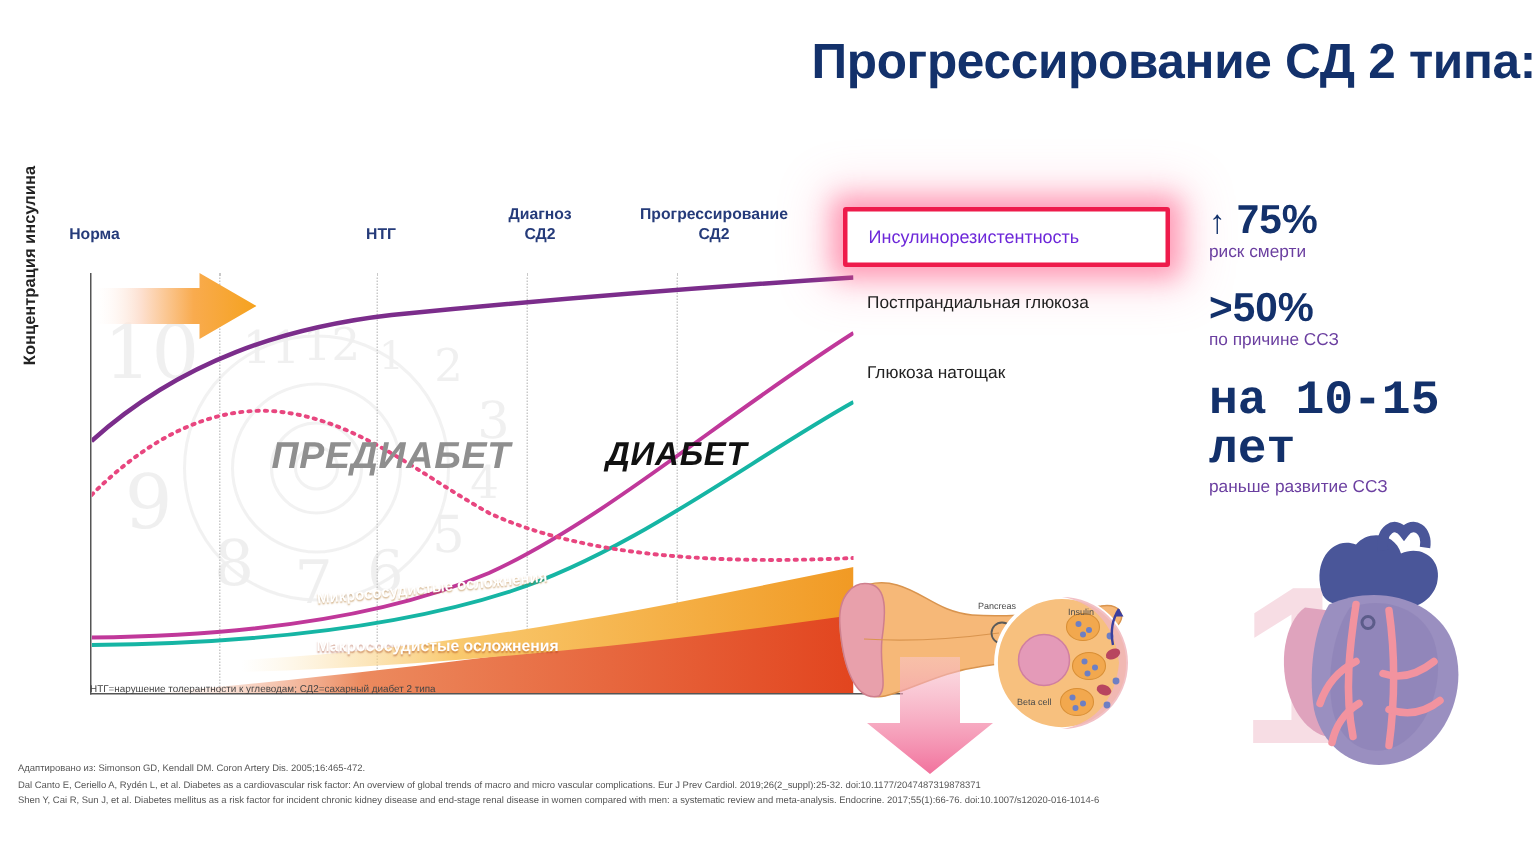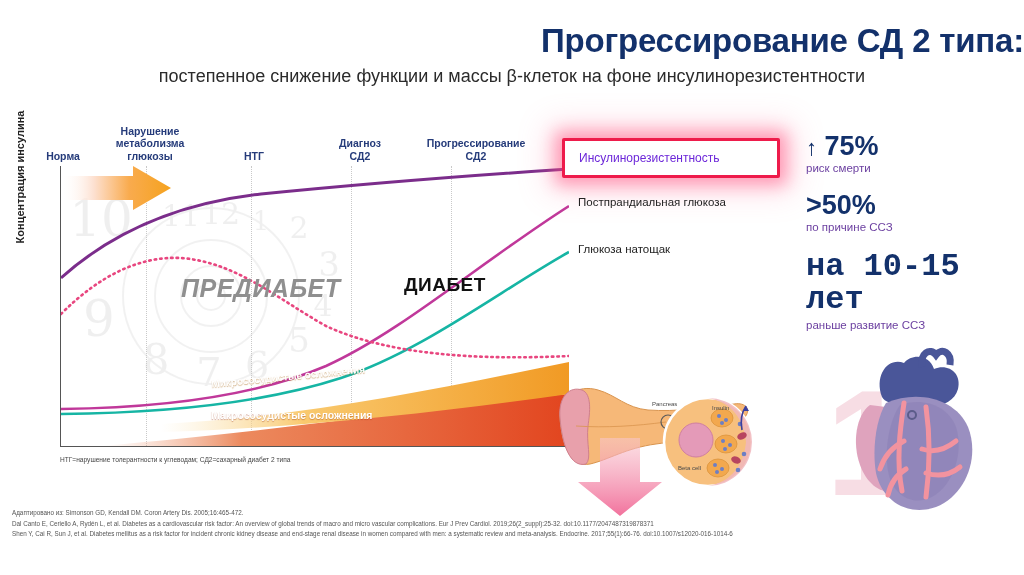--- a/index.html
+++ b/index.html
@@ -24,21 +24,21 @@
   
   .chart-wrap{position:absolute;left:28px;top:112px;width:540px;height:350px;}
 
   .stage-labels{position:absolute;left:0;top:0;width:540px;height:52px;}
   .stage{
     position:absolute;text-align:center;font-size:10.5px;font-weight:bold;
     color:#253b7a;line-height:12.5px;bottom:2px;
   }
 
   .plot{
-    position:absolute;left:32px;top:54px;width:508px;height:280px;
+    position:absolute;left:32px;top:70px;width:508px;height:280px;
     border-left:1.5px solid #555;border-bottom:1.5px solid #555;
     background:#fff;overflow:hidden;padding-left:33px;
   }
   .ylabel{
     position:absolute;left:-14px;top:150px;width:170px;
     transform:rotate(-90deg);transform-origin:left top;
     font-size:11px;font-weight:bold;color:#222;text-align:center;
   }
   .plot svg{position:absolute;left:0;top:0;}
   .vgrid{position:absolute;top:0;bottom:0;width:0;border-left:1px dotted #c9c9c9;}
@@ -46,22 +46,22 @@
   .watermark{
     position:absolute;left:90px;top:20px;width:300px;height:250px;
     opacity:.13;pointer-events:none;
   }
 
   .prediabet{
     position:absolute;left:120px;top:108px;font-size:25px;font-style:italic;
     font-weight:bold;color:#8f8f8f;letter-spacing:.5px;
   }
   .diabet{
-    position:absolute;left:343px;top:108px;font-size:19px;
-    font-weight:bold;color:#111;letter-spacing:.5px;
+    position:absolute;left:343px;top:108px;font-size:22px;
+    font-weight:bold;color:#111;letter-spacing:.5px;font-style:italic;
   }
   .arrow-grad{position:absolute;left:248px;top:98px;width:110px;height:44px;}
 
   .band-note{
     position:absolute;left:32px;top:344px;width:400px;font-size:6.6px;color:#444;
   }
 
   
   .micro-txt{
     position:absolute;left:150px;top:205px;font-size:10px;color:#fff;
@@ -101,30 +101,26 @@
   .pancreas{position:absolute;left:556px;top:378px;width:200px;height:112px;}
   .pink-arrow{position:absolute;left:578px;top:438px;width:90px;height:78px;}
   .heart{position:absolute;left:826px;top:345px;width:182px;height:172px;}
 </style>
 </head>
 <body>
 
 <div class="slide">
 
   <div class="title">Прогрессирование СД 2 типа:</div>
-  <div class="subtitle">постепенное снижение функции и массы β-клеток на фоне инсулинорезистентности</div>
 
   <div class="chart-wrap">
 
     <div class="stage-labels">
       <div class="stage" style="left:2px;width:66px;">
         <span>Норма</span>
-      </div>
-      <div class="stage" style="left:74px;width:96px;">
-        Нарушение<br>метаболизма<br>глюкозы
       </div>
       <div class="stage" style="left:196px;width:60px;">
         <span>НТГ</span>
       </div>
       <div class="stage" style="left:292px;width:80px;">
         Диагноз<br>СД2
       </div>
       <div class="stage" style="left:378px;width:140px;">
         Прогрессирование<br>СД2
       </div>

